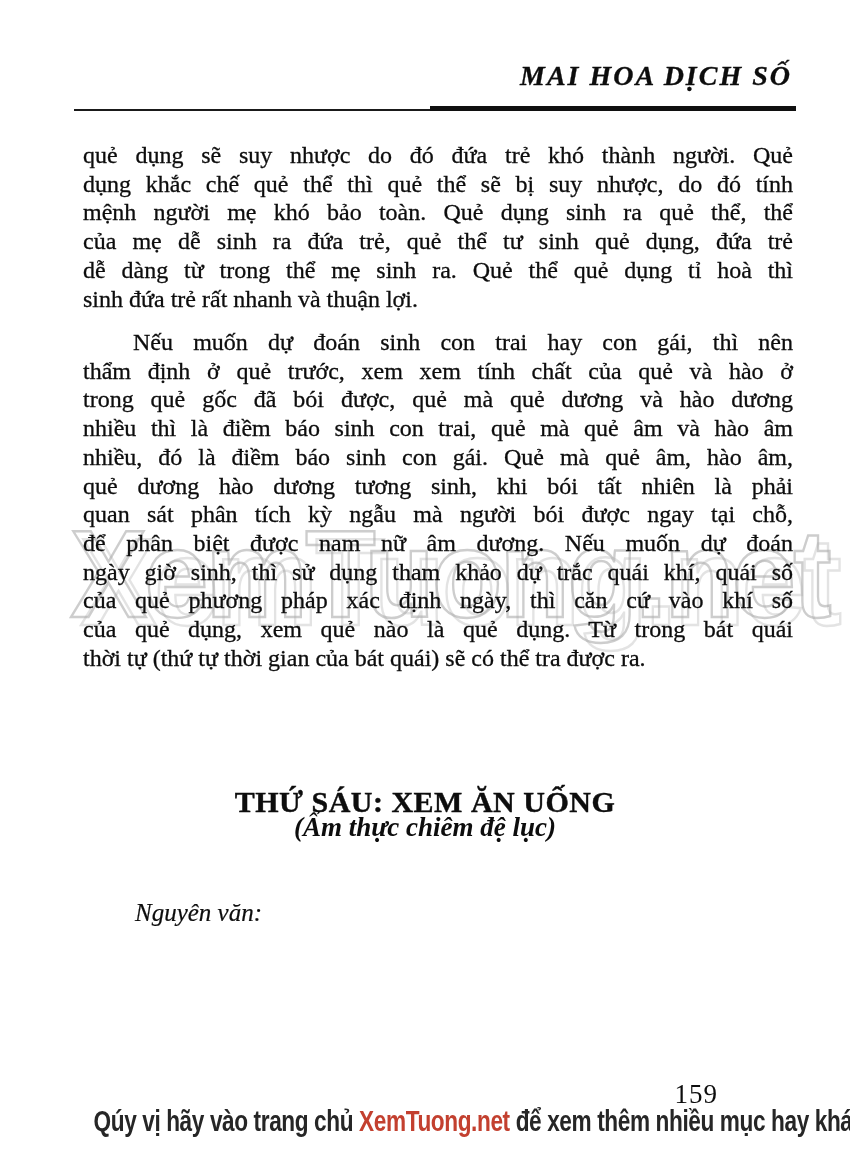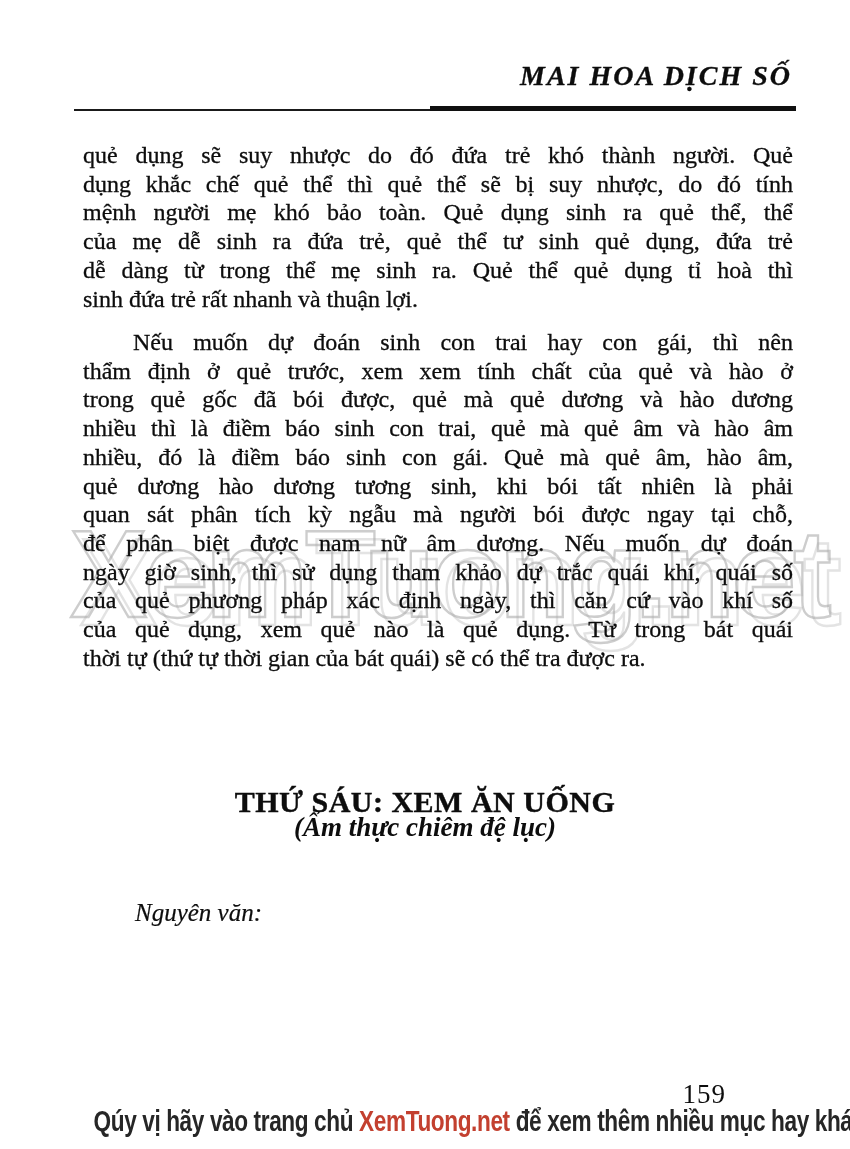--- a/index.html
+++ b/index.html
@@ -51,21 +51,21 @@
     font-family:"Liberation Sans", sans-serif; font-weight:700;
     font-size:124px; letter-spacing:-3px; white-space:nowrap;
     color:transparent; -webkit-text-stroke:2.5px #a6a6a6; opacity:0.55;
     transform:scaleX(0.93); transform-origin:left top;
   }
   .watermark.back {
     top:511px; left:80px; -webkit-text-stroke-color:#c2c2c2; opacity:0.45;
   }
 
   
-  .page-number { position:absolute; top:1079px; right:124px; font-size:27px; letter-spacing:1px; }
+  .page-number { position:absolute; top:1079px; right:132px; font-size:27px; letter-spacing:1px; }
   .footer {
     position:absolute; top:1105px; left:0; width:100%; text-align:center;
     font-family:"Liberation Sans", sans-serif; font-size:29px; font-weight:700;
     color:#262626; letter-spacing:-0.5px; white-space:nowrap;
     transform:scaleX(0.78); transform-origin:center top;
   }
   .footer .brand { color:#c3402f; }
 </style>
 </head>
 <body>

